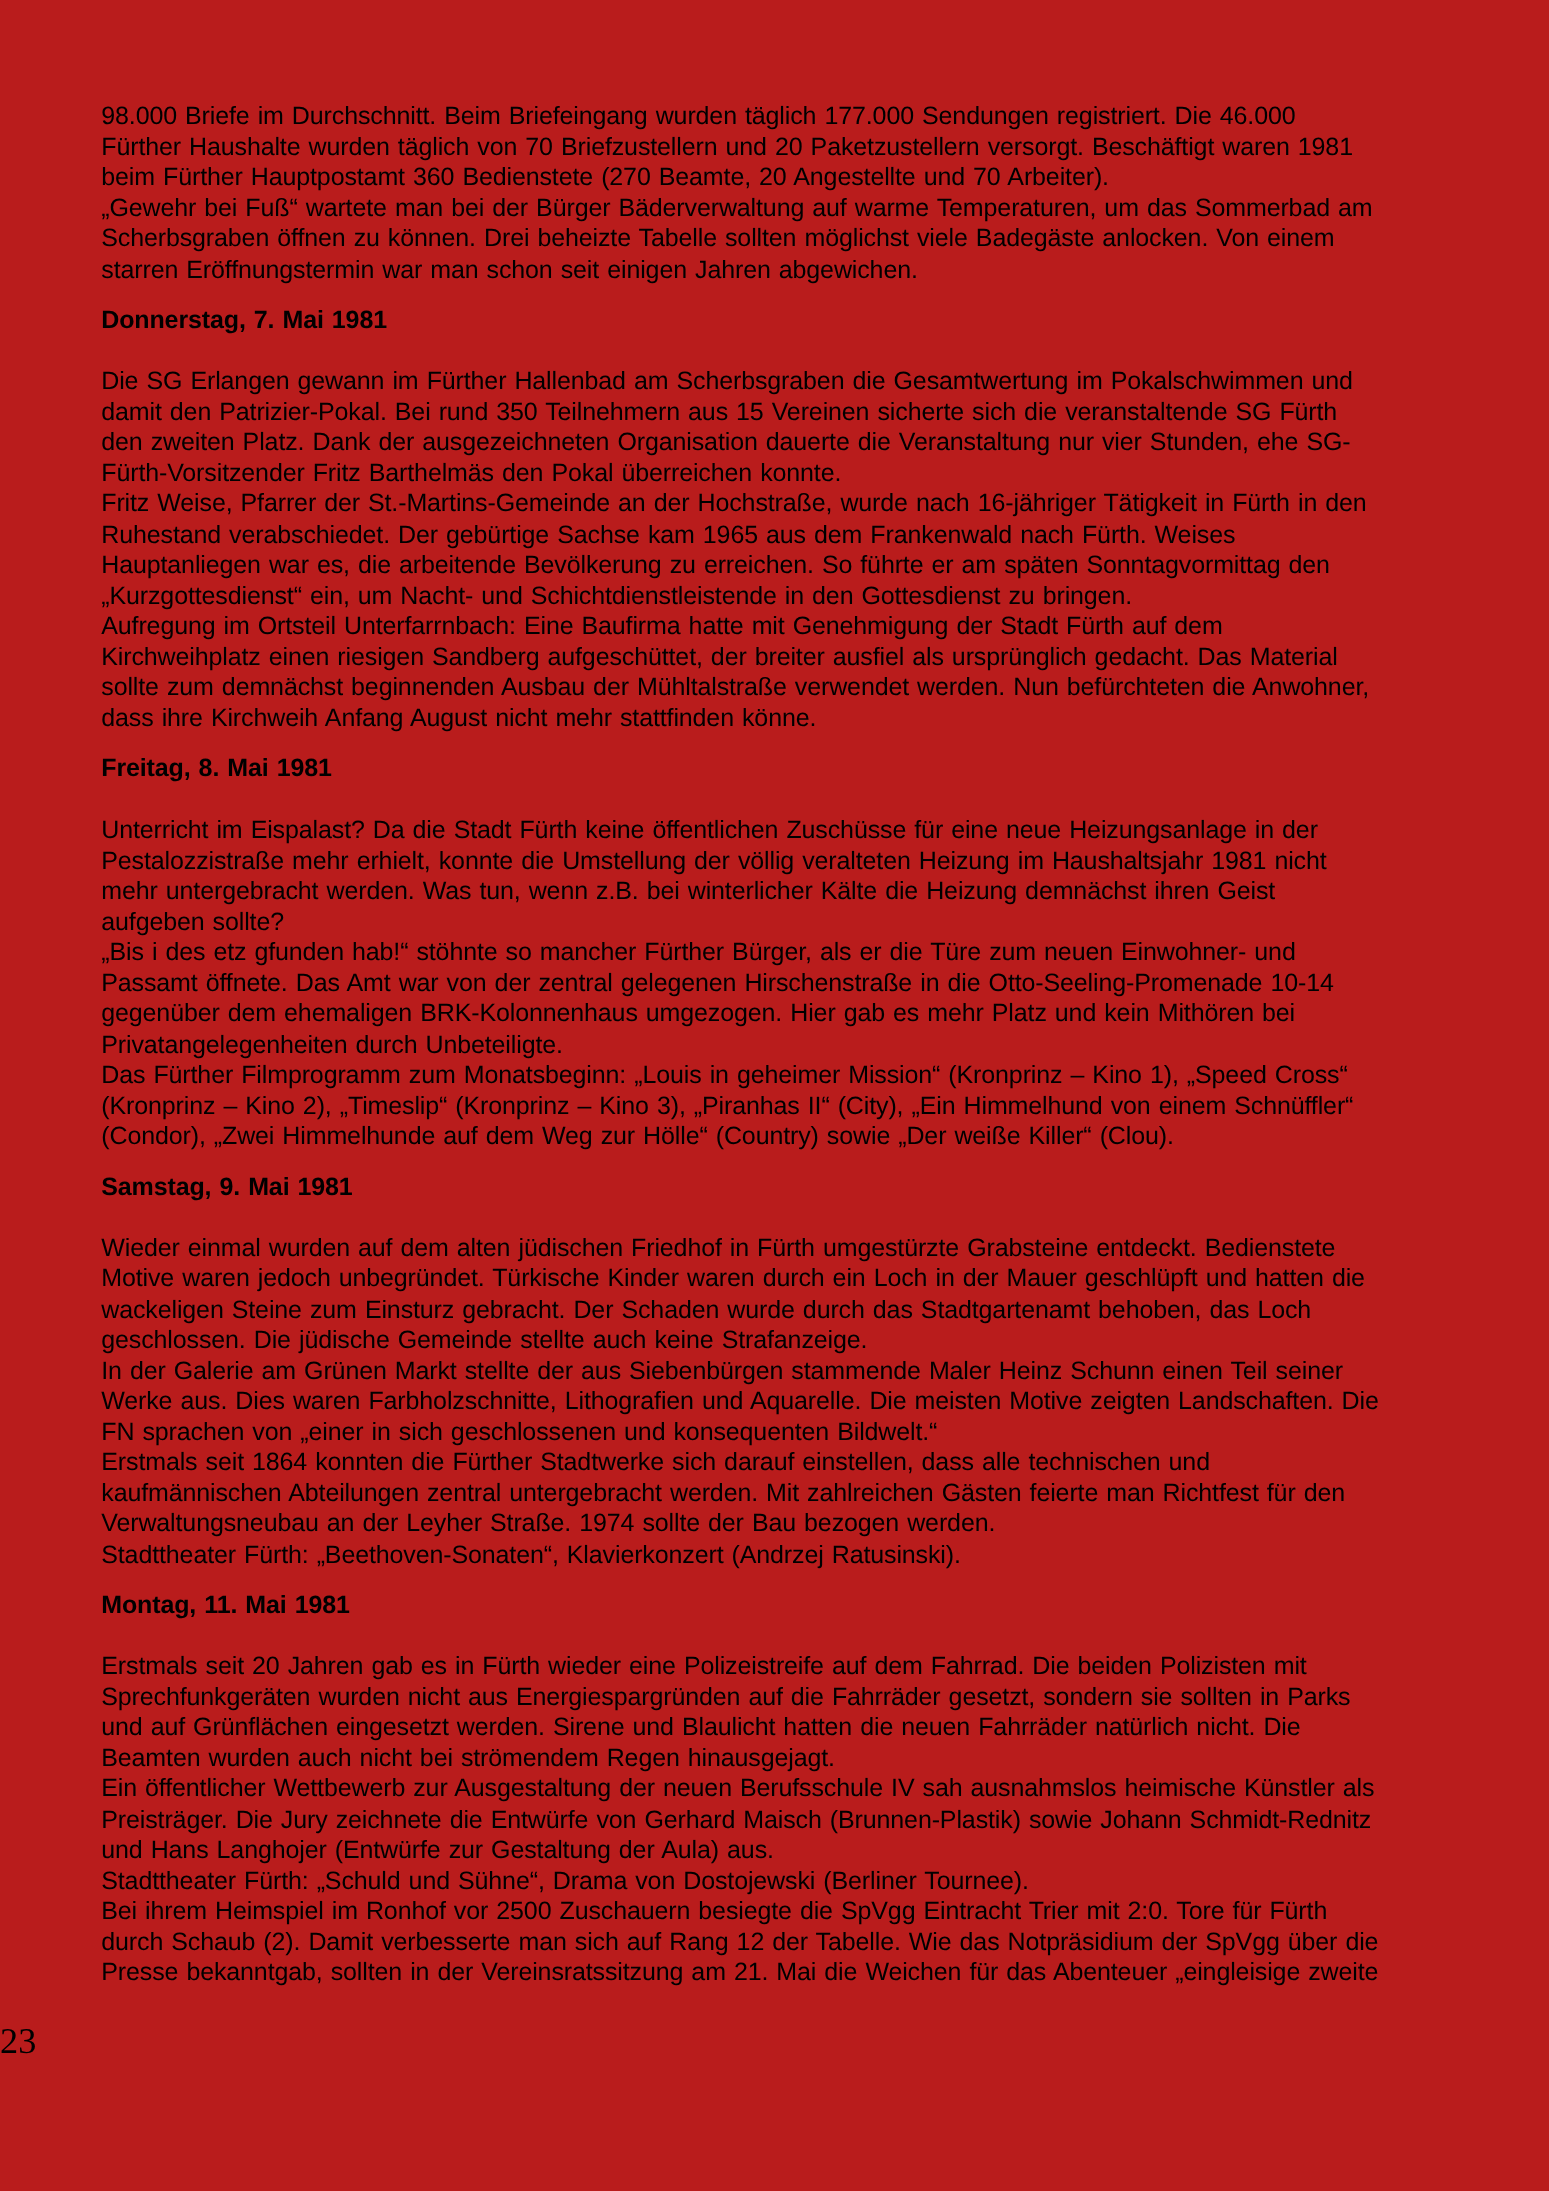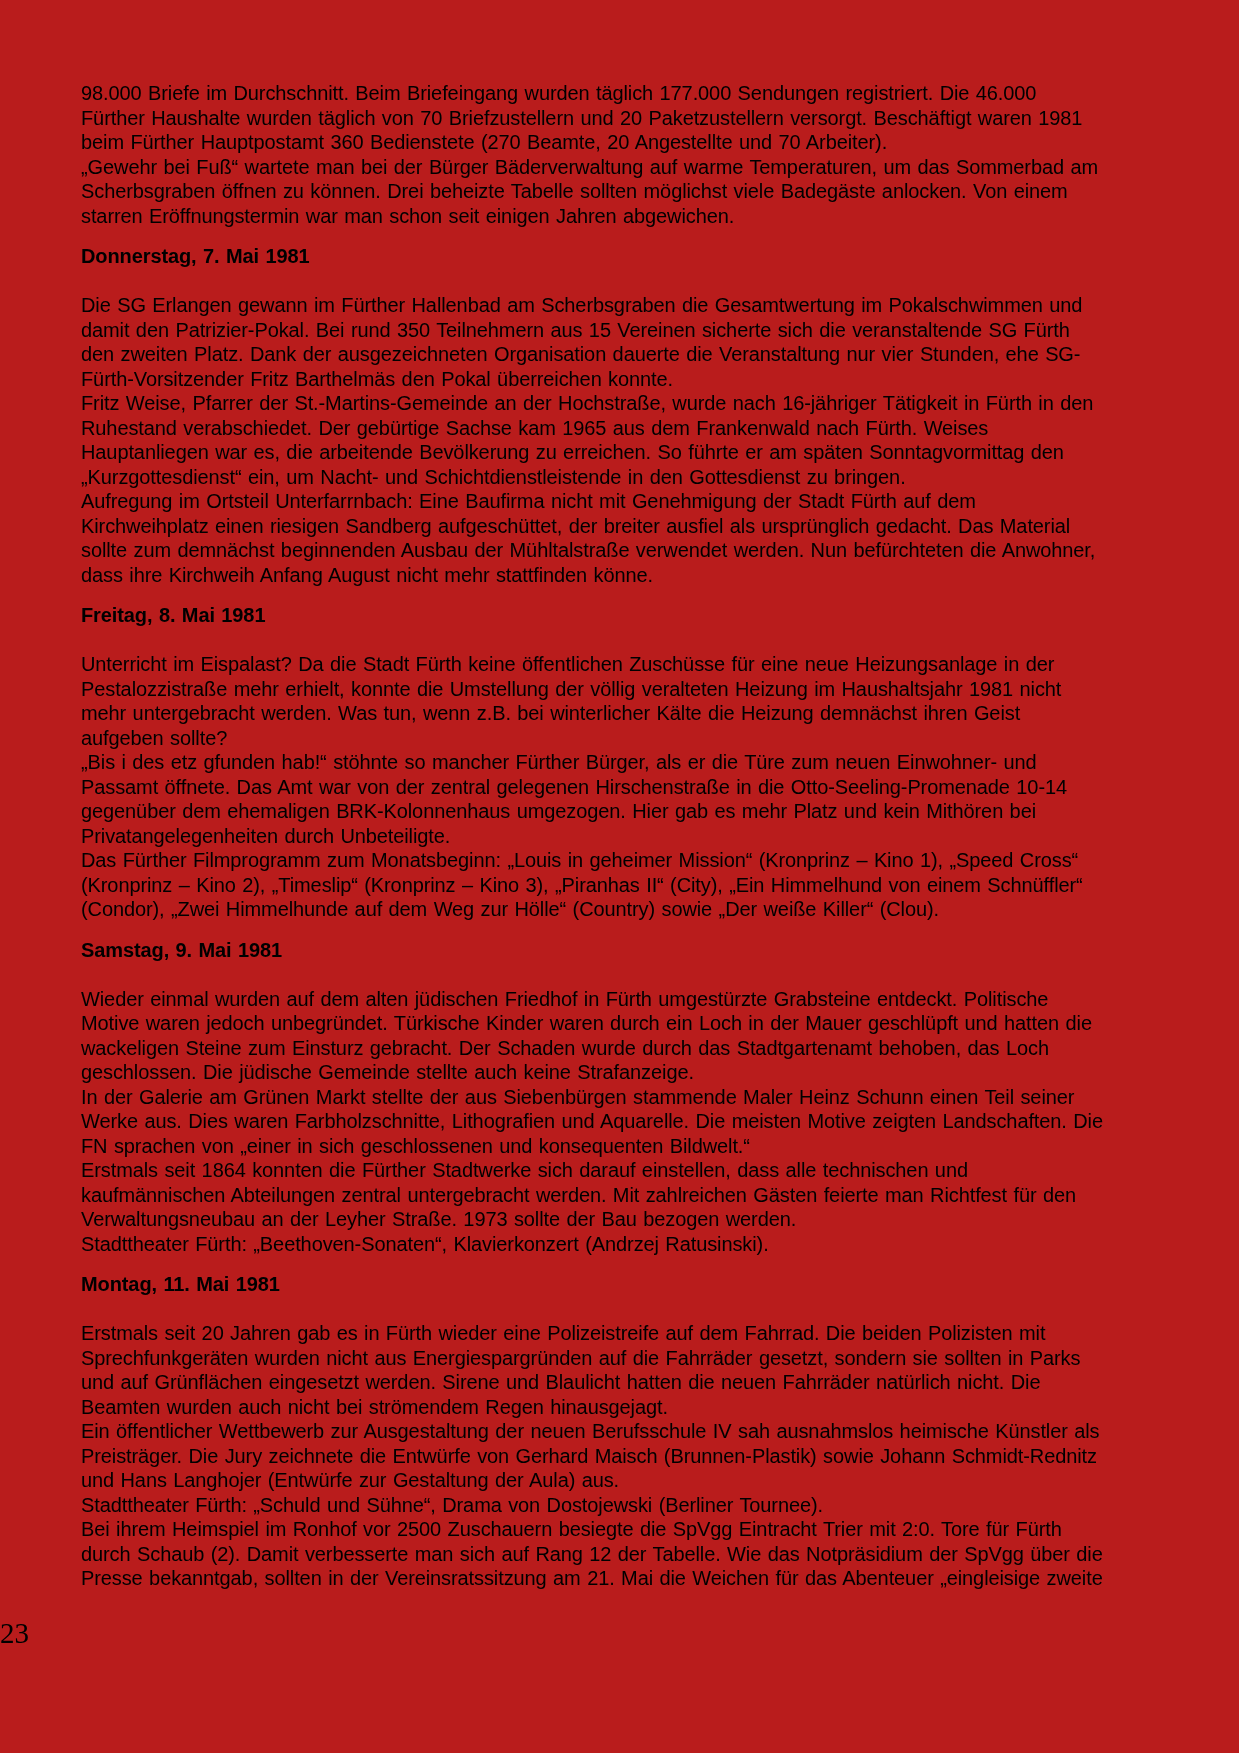--- a/index.html
+++ b/index.html
@@ -74,21 +74,21 @@
         <div class="line">den zweiten Platz. Dank der ausgezeichneten Organisation dauerte die Veranstaltung nur vier Stunden, ehe SG-</div>
         <div class="line">Fürth-Vorsitzender Fritz Barthelmäs den Pokal überreichen konnte.</div>
       </div>
       <div class="paragraph">
         <div class="line">Fritz Weise, Pfarrer der St.-Martins-Gemeinde an der Hochstraße, wurde nach 16-jähriger Tätigkeit in Fürth in den</div>
         <div class="line">Ruhestand verabschiedet. Der gebürtige Sachse kam 1965 aus dem Frankenwald nach Fürth. Weises</div>
         <div class="line">Hauptanliegen war es, die arbeitende Bevölkerung zu erreichen. So führte er am späten Sonntagvormittag den</div>
         <div class="line">„Kurzgottesdienst“ ein, um Nacht- und Schichtdienstleistende in den Gottesdienst zu bringen.</div>
       </div>
       <div class="paragraph">
-        <div class="line">Aufregung im Ortsteil Unterfarrnbach: Eine Baufirma nicht mit Genehmigung der Stadt Fürth auf dem</div>
+        <div class="line">Aufregung im Ortsteil Unterfarrnbach: Eine Baufirma hatte mit Genehmigung der Stadt Fürth auf dem</div>
         <div class="line">Kirchweihplatz einen riesigen Sandberg aufgeschüttet, der breiter ausfiel als ursprünglich gedacht. Das Material</div>
         <div class="line">sollte zum demnächst beginnenden Ausbau der Mühltalstraße verwendet werden. Nun befürchteten die Anwohner,</div>
         <div class="line">dass ihre Kirchweih Anfang August nicht mehr stattfinden könne.</div>
       </div>
       <div class="heading">Freitag, 8. Mai 1981</div>
       <div class="paragraph">
         <div class="line">Unterricht im Eispalast? Da die Stadt Fürth keine öffentlichen Zuschüsse für eine neue Heizungsanlage in der</div>
         <div class="line">Pestalozzistraße mehr erhielt, konnte die Umstellung der völlig veralteten Heizung im Haushaltsjahr 1981 nicht</div>
         <div class="line">mehr untergebracht werden. Was tun, wenn z.B. bei winterlicher Kälte die Heizung demnächst ihren Geist</div>
         <div class="line">aufgeben sollte?</div>
@@ -99,34 +99,34 @@
         <div class="line">gegenüber dem ehemaligen BRK-Kolonnenhaus umgezogen. Hier gab es mehr Platz und kein Mithören bei</div>
         <div class="line">Privatangelegenheiten durch Unbeteiligte.</div>
       </div>
       <div class="paragraph">
         <div class="line">Das Fürther Filmprogramm zum Monatsbeginn: „Louis in geheimer Mission“ (Kronprinz – Kino 1), „Speed Cross“</div>
         <div class="line">(Kronprinz – Kino 2), „Timeslip“ (Kronprinz – Kino 3), „Piranhas II“ (City), „Ein Himmelhund von einem Schnüffler“</div>
         <div class="line">(Condor), „Zwei Himmelhunde auf dem Weg zur Hölle“ (Country) sowie „Der weiße Killer“ (Clou).</div>
       </div>
       <div class="heading">Samstag, 9. Mai 1981</div>
       <div class="paragraph">
-        <div class="line">Wieder einmal wurden auf dem alten jüdischen Friedhof in Fürth umgestürzte Grabsteine entdeckt. Politische</div>
+        <div class="line">Wieder einmal wurden auf dem alten jüdischen Friedhof in Fürth umgestürzte Grabsteine entdeckt. Bedienstete</div>
         <div class="line">Motive waren jedoch unbegründet. Türkische Kinder waren durch ein Loch in der Mauer geschlüpft und hatten die</div>
         <div class="line">wackeligen Steine zum Einsturz gebracht. Der Schaden wurde durch das Stadtgartenamt behoben, das Loch</div>
         <div class="line">geschlossen. Die jüdische Gemeinde stellte auch keine Strafanzeige.</div>
       </div>
       <div class="paragraph">
         <div class="line">In der Galerie am Grünen Markt stellte der aus Siebenbürgen stammende Maler Heinz Schunn einen Teil seiner</div>
         <div class="line">Werke aus. Dies waren Farbholzschnitte, Lithografien und Aquarelle. Die meisten Motive zeigten Landschaften. Die</div>
         <div class="line">FN sprachen von „einer in sich geschlossenen und konsequenten Bildwelt.“</div>
       </div>
       <div class="paragraph">
         <div class="line">Erstmals seit 1864 konnten die Fürther Stadtwerke sich darauf einstellen, dass alle technischen und</div>
         <div class="line">kaufmännischen Abteilungen zentral untergebracht werden. Mit zahlreichen Gästen feierte man Richtfest für den</div>
-        <div class="line">Verwaltungsneubau an der Leyher Straße. 1973 sollte der Bau bezogen werden.</div>
+        <div class="line">Verwaltungsneubau an der Leyher Straße. 1974 sollte der Bau bezogen werden.</div>
       </div>
       <div class="paragraph">
         <div class="line">Stadttheater Fürth: „Beethoven-Sonaten“, Klavierkonzert (Andrzej Ratusinski).</div>
       </div>
       <div class="heading">Montag, 11. Mai 1981</div>
       <div class="paragraph">
         <div class="line">Erstmals seit 20 Jahren gab es in Fürth wieder eine Polizeistreife auf dem Fahrrad. Die beiden Polizisten mit</div>
         <div class="line">Sprechfunkgeräten wurden nicht aus Energiespargründen auf die Fahrräder gesetzt, sondern sie sollten in Parks</div>
         <div class="line">und auf Grünflächen eingesetzt werden. Sirene und Blaulicht hatten die neuen Fahrräder natürlich nicht. Die</div>
         <div class="line">Beamten wurden auch nicht bei strömendem Regen hinausgejagt.</div>

